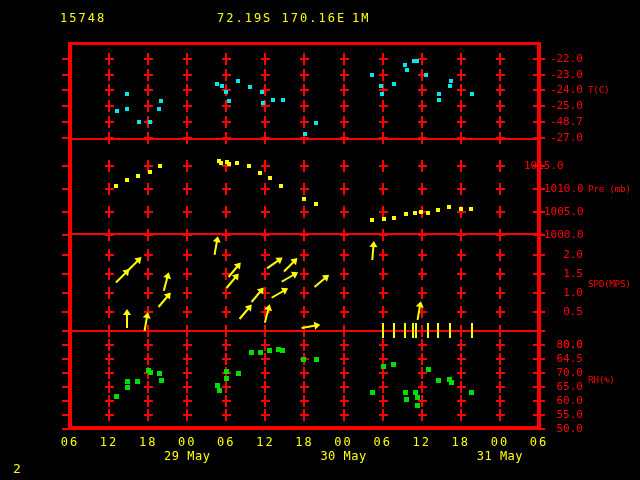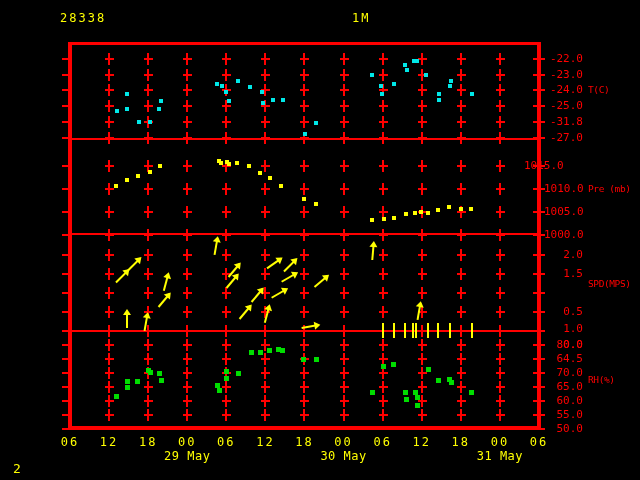--- a/index.html
+++ b/index.html
@@ -21,21 +21,22 @@
   .ahead{position:absolute;left:-3px;top:-2px;width:0;height:0;
          border-left:4px solid transparent;border-right:4px solid transparent;
          border-bottom:6px solid var(--wind,#ffff00);}
   .calm{position:absolute;width:2px;background:var(--wind,#ffff00);}
   .footer-num{font-size:13px;}
 </style>
 </head>
 <body>
 
 <div class="screen" id="screen">
-  <span class="ytext hdr1" style="left:60px;top:12px">28338</span>
+  <span class="ytext hdr1" style="left:60px;top:12px">15748</span>
+  <span class="ytext hdr1" style="left:217px;top:12px">72.19S 170.16E</span>
   <span class="ytext hdr1" style="left:352px;top:12px">1M</span>
 
   <div class="abs" id="plot" style="left:0;top:0;width:640px;height:480px">
       <div class="b" style="left: 108.083px; top: 53px; width: 2px; height: 12px; background: rgb(255, 0, 0);"></div>
       <div class="b" style="left: 105.083px; top: 58px; width: 9px; height: 2px; background: rgb(255, 0, 0);"></div>
       <div class="b" style="left: 147.166px; top: 53px; width: 2px; height: 12px; background: rgb(255, 0, 0);"></div>
       <div class="b" style="left: 144.166px; top: 58px; width: 9px; height: 2px; background: rgb(255, 0, 0);"></div>
       <div class="b" style="left: 186.249px; top: 53px; width: 2px; height: 12px; background: rgb(255, 0, 0);"></div>
       <div class="b" style="left: 183.249px; top: 58px; width: 9px; height: 2px; background: rgb(255, 0, 0);"></div>
       <div class="b" style="left: 225.332px; top: 53px; width: 2px; height: 12px; background: rgb(255, 0, 0);"></div>
@@ -508,21 +509,21 @@
       <div class="b" style="left: 533px; top: 73.7px; width: 12px; height: 2px; background: rgb(255, 0, 0);"></div>
       <div class="rtext axis-num" style="left: 544px; top: 68.7px;">-23.0</div>
       <div class="b" style="left: 62px; top: 89.4px; width: 9px; height: 2px; background: rgb(255, 0, 0);"></div>
       <div class="b" style="left: 533px; top: 89.4px; width: 12px; height: 2px; background: rgb(255, 0, 0);"></div>
       <div class="rtext axis-num" style="left: 544px; top: 84.4px;">-24.0</div>
       <div class="b" style="left: 62px; top: 105.1px; width: 9px; height: 2px; background: rgb(255, 0, 0);"></div>
       <div class="b" style="left: 533px; top: 105.1px; width: 12px; height: 2px; background: rgb(255, 0, 0);"></div>
       <div class="rtext axis-num" style="left: 544px; top: 100.1px;">-25.0</div>
       <div class="b" style="left: 62px; top: 120.8px; width: 9px; height: 2px; background: rgb(255, 0, 0);"></div>
       <div class="b" style="left: 533px; top: 120.8px; width: 12px; height: 2px; background: rgb(255, 0, 0);"></div>
-      <div class="rtext axis-num" style="left: 544px; top: 115.8px;">-31.8</div>
+      <div class="rtext axis-num" style="left: 544px; top: 115.8px;">-48.7</div>
       <div class="b" style="left: 62px; top: 136.5px; width: 9px; height: 2px; background: rgb(255, 0, 0);"></div>
       <div class="b" style="left: 533px; top: 136.5px; width: 12px; height: 2px; background: rgb(255, 0, 0);"></div>
       <div class="rtext axis-num" style="left: 544px; top: 131.5px;">-27.0</div>
       <div class="rtext unit" style="left: 588px; top: 84px;">T(C)</div>
       <div class="b" style="left: 62px; top: 165px; width: 9px; height: 2px; background: rgb(255, 0, 0);"></div>
       <div class="b" style="left: 533px; top: 165px; width: 12px; height: 2px; background: rgb(255, 0, 0);"></div>
       <div class="rtext axis-num" style="left: 524px; top: 160px;">1015.0</div>
       <div class="b" style="left: 62px; top: 188px; width: 9px; height: 2px; background: rgb(255, 0, 0);"></div>
       <div class="b" style="left: 533px; top: 188px; width: 12px; height: 2px; background: rgb(255, 0, 0);"></div>
       <div class="rtext axis-num" style="left: 544px; top: 183px;">1010.0</div>
@@ -534,21 +535,21 @@
       <div class="rtext axis-num" style="left: 544px; top: 229px;">1000.0</div>
       <div class="rtext unit" style="left: 588px; top: 183px;">Pre (mb)</div>
       <div class="b" style="left: 62px; top: 254px; width: 9px; height: 2px; background: rgb(255, 0, 0);"></div>
       <div class="b" style="left: 533px; top: 254px; width: 12px; height: 2px; background: rgb(255, 0, 0);"></div>
       <div class="rtext axis-num" style="left: 544px; top: 249px;">2.0</div>
       <div class="b" style="left: 62px; top: 273px; width: 9px; height: 2px; background: rgb(255, 0, 0);"></div>
       <div class="b" style="left: 533px; top: 273px; width: 12px; height: 2px; background: rgb(255, 0, 0);"></div>
       <div class="rtext axis-num" style="left: 544px; top: 268px;">1.5</div>
       <div class="b" style="left: 62px; top: 292px; width: 9px; height: 2px; background: rgb(255, 0, 0);"></div>
       <div class="b" style="left: 533px; top: 292px; width: 12px; height: 2px; background: rgb(255, 0, 0);"></div>
-      <div class="rtext axis-num" style="left: 544px; top: 287px; margin-top: 36px;">1.0</div>
+      <div class="rtext axis-num" style="left: 544px; top: 287px;">1.0</div>
       <div class="b" style="left: 62px; top: 311px; width: 9px; height: 2px; background: rgb(255, 0, 0);"></div>
       <div class="b" style="left: 533px; top: 311px; width: 12px; height: 2px; background: rgb(255, 0, 0);"></div>
       <div class="rtext axis-num" style="left: 544px; top: 306px;">0.5</div>
       <div class="b" style="left: 62px; top: 330px; width: 9px; height: 2px; background: rgb(255, 0, 0);"></div>
       <div class="b" style="left: 533px; top: 330px; width: 12px; height: 2px; background: rgb(255, 0, 0);"></div>
       <div class="rtext axis-num" style="left: 544px; top: 339px;">0.0</div>
       <div class="rtext unit" style="left: 588px; top: 278px;">SPD(MPS)</div>
       <div class="b" style="left: 62px; top: 344px; width: 9px; height: 2px; background: rgb(255, 0, 0);"></div>
       <div class="b" style="left: 533px; top: 344px; width: 12px; height: 2px; background: rgb(255, 0, 0);"></div>
       <div class="rtext axis-num" style="left: 544px; top: 339px;">80.0</div>

